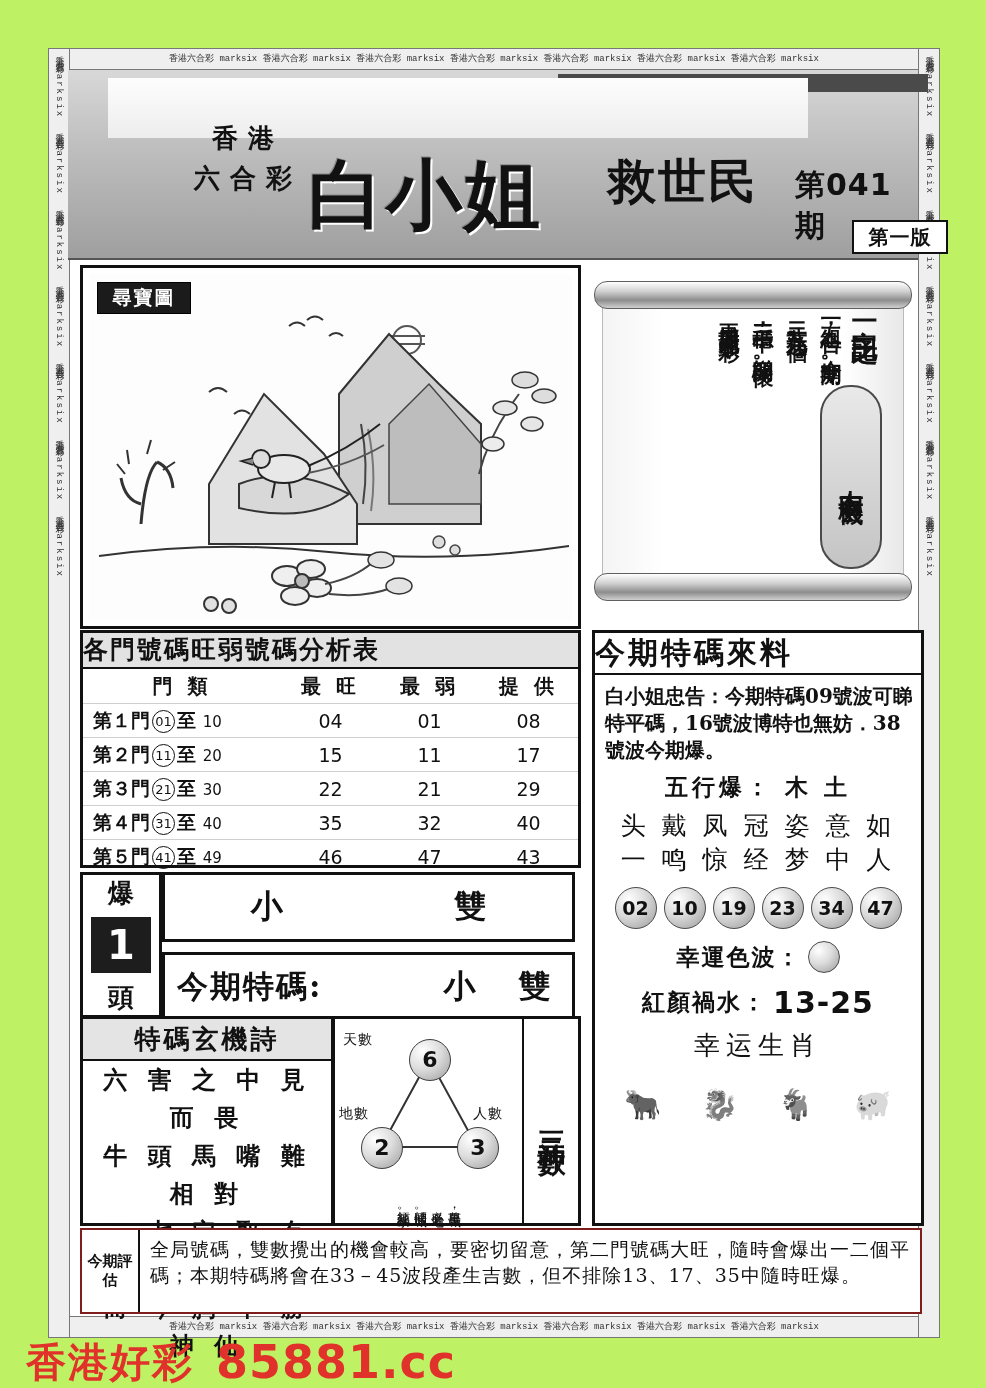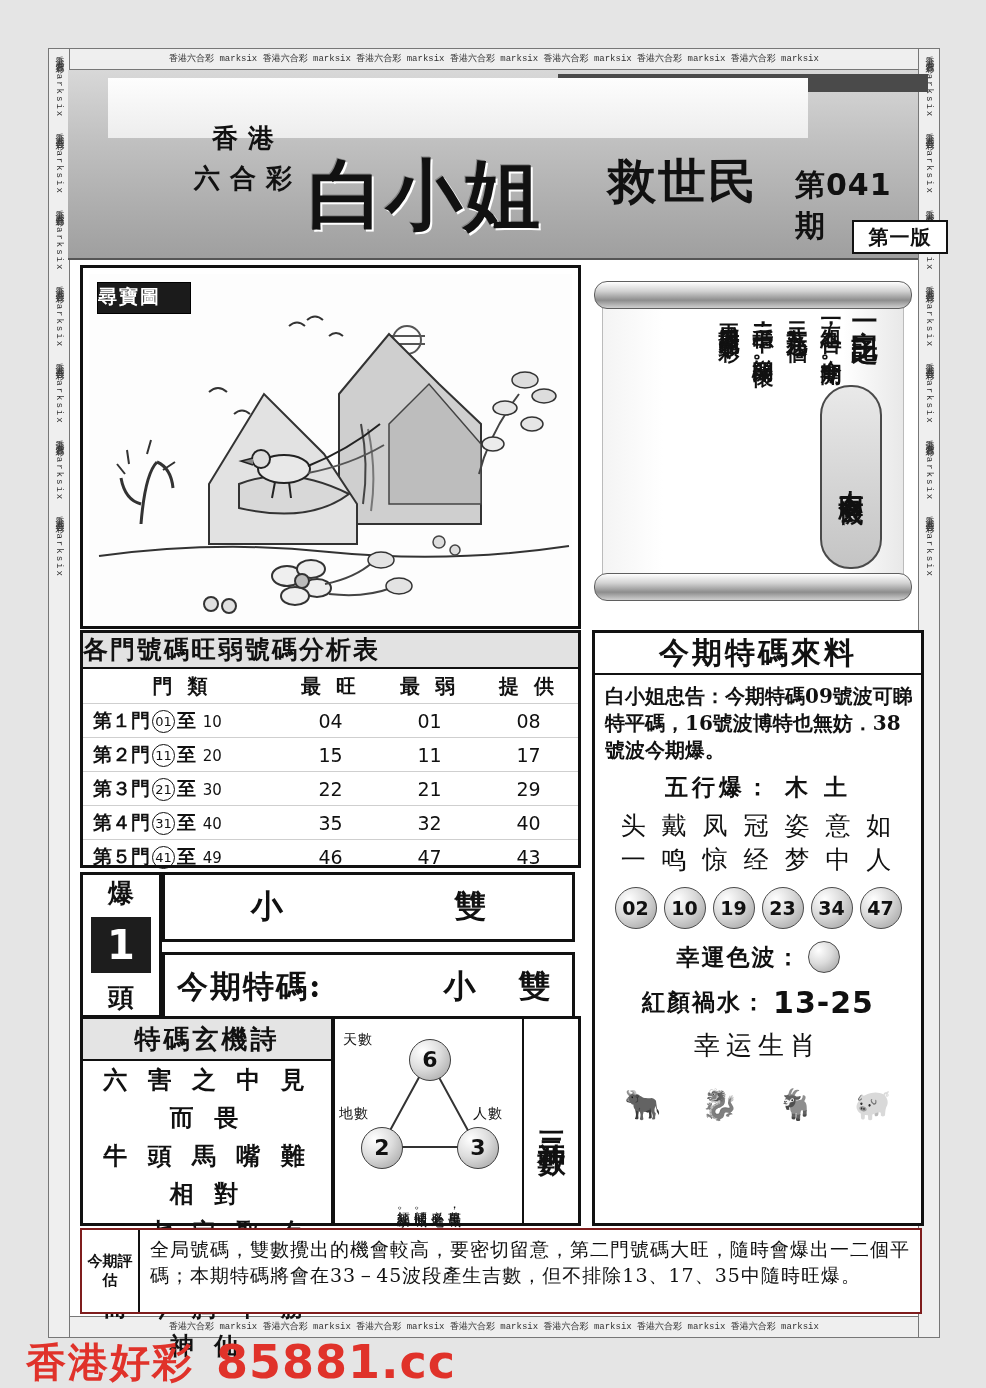--- a/index.html
+++ b/index.html
@@ -2,21 +2,21 @@
 <html><head>
 <meta charset="utf-8">
 <style>
   html,body{margin:0;padding:0;}
   body{
     width:986px;height:1388px;
     background:#ffffff;
     font-family:"Liberation Sans", sans-serif;
     -webkit-font-smoothing:none;
   }
-  .page{position:relative;width:986px;height:1388px;overflow:hidden;background:#e5e5e5;}
+  .page{position:relative;width:986px;height:1388px;overflow:hidden;background:#bef264;}
 
   
   .outer-frame{
     position:absolute;left:48px;top:48px;width:890px;height:1288px;
     border:1px solid #444;background:#fff;
   }
   .band{
     position:absolute;background:#efefef;border:1px solid #777;
     font-family:"Liberation Mono", monospace;font-size:9px;color:#333;
     overflow:hidden;white-space:nowrap;
@@ -74,21 +74,21 @@
   }
 
   
   .pic-box{
     position:absolute;left:80px;top:265px;width:495px;height:358px;
     background:#fff;border:3px solid #111;
   }
   .pic-inner{position:absolute;left:6px;top:6px;width:483px;height:346px;background:#fcfcfc;overflow:hidden;}
   .pic-label{
     position:absolute;left:14px;top:14px;width:92px;height:30px;background:#1b1b1b;color:#fff;
-    font-family:Liberation Mono, monospace;font-weight:bold;font-size:19px;line-height:30px;
+    font-family:Liberation Sans, sans-serif;font-weight:bold;font-size:19px;text-align:center;line-height:30px;
     letter-spacing:2px;border:1px solid #000;
   }
 
   
   .scroll-box{
     position:absolute;left:592px;top:265px;width:326px;height:358px;background:#fff;
   }
   .scroll-paper{
     position:absolute;left:10px;top:30px;width:300px;height:290px;
     background:linear-gradient(90deg,#f4f4f4 0%,#ffffff 20%,#ffffff 80%,#e8e8e8 100%);
@@ -148,21 +148,21 @@
     vertical-align:middle;margin:0 2px;font-weight:normal;
   }
   .small-n{font-family:"DejaVu Sans", sans-serif;font-size:15px;font-weight:normal;}
 
   
   .right-box{
     position:absolute;left:592px;top:630px;width:326px;height:590px;
     border:3px solid #111;background:#fff;
   }
   .rb-title{
-    height:40px;line-height:40px;text-align:center;border-bottom:2px solid #111;
+    height:40px;line-height:40px;text-align:left;border-bottom:2px solid #111;
     font-family:"DejaVu Serif", serif;font-weight:bold;font-size:30px;color:#111;letter-spacing:3px;
     background:#fff;
   }
   .rb-advice{
     padding:8px 8px 2px 10px;
     font-family:"DejaVu Serif", serif;font-weight:bold;font-size:20px;line-height:27px;color:#111;
   }
   .rb-wuxing{
     margin-top:6px;text-align:center;
     font-family:"DejaVu Serif", serif;font-weight:bold;font-size:23px;color:#111;letter-spacing:4px;

